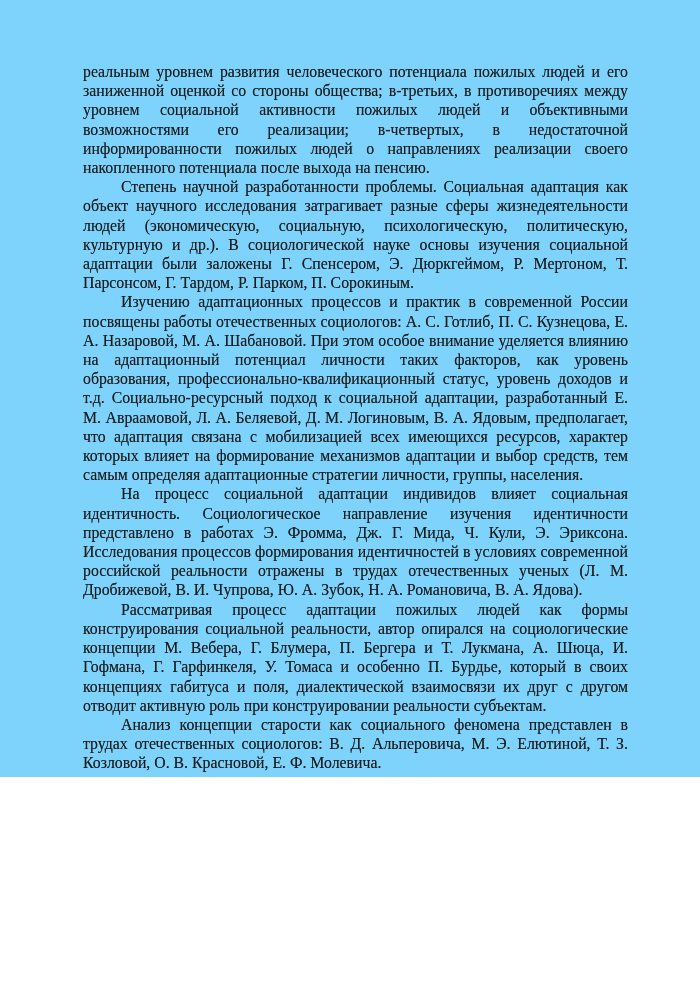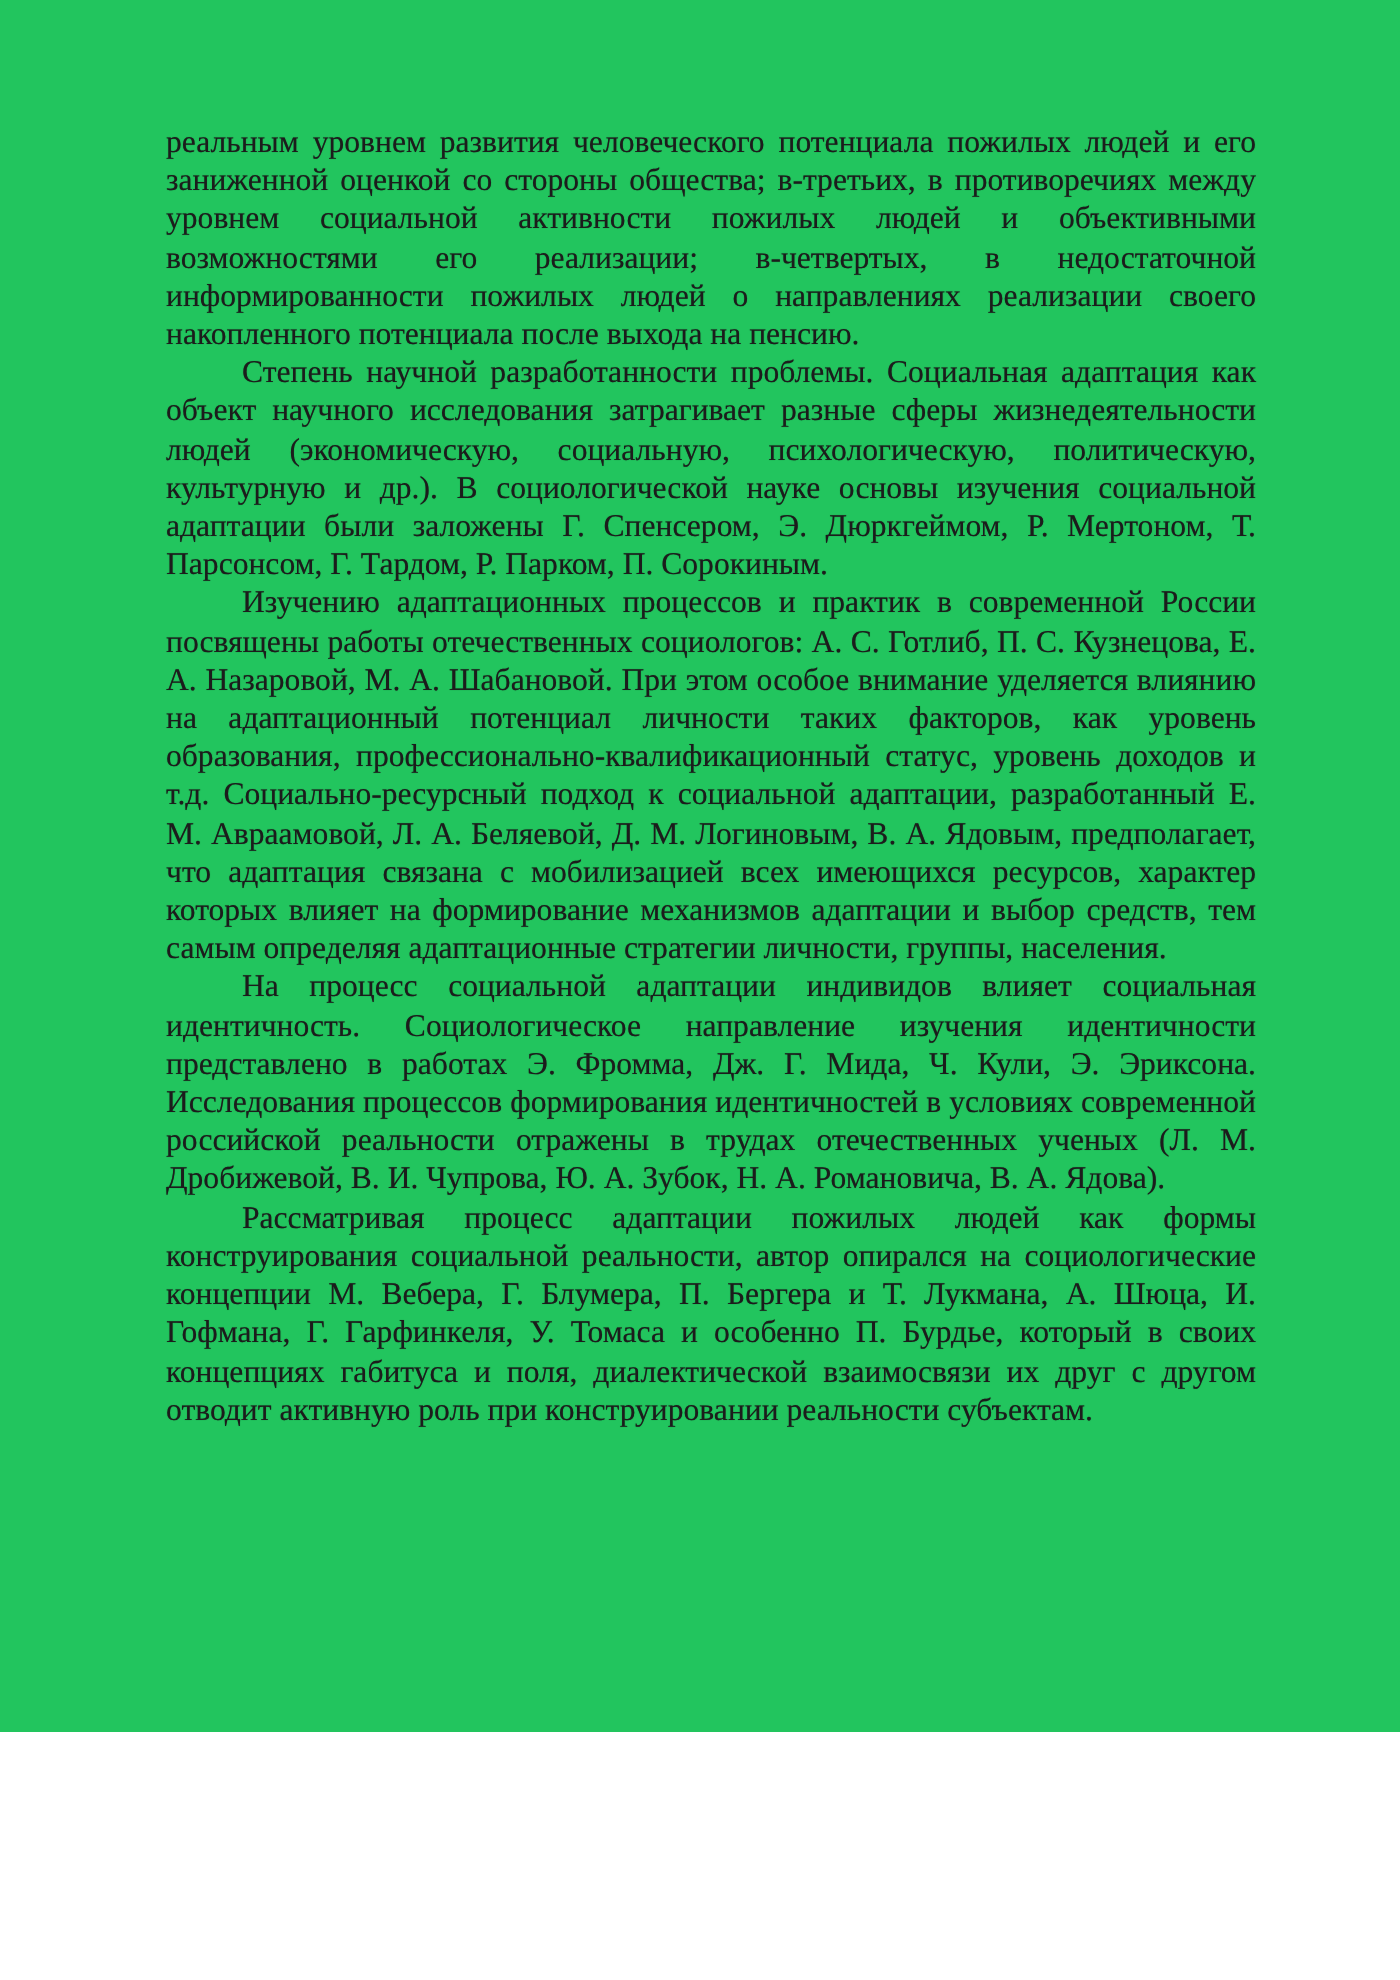--- a/index.html
+++ b/index.html
@@ -3,22 +3,22 @@
 <meta charset="utf-8">
 <style>
   html, body {
     margin: 0;
     padding: 0;
     background: #ffffff;
   }
   .page {
     position: relative;
     width: 700px;
-    height: 866px;
-    background: #22c55e;
+    height: 777px;
+    background: #7dd3fc;
     font-family: "Liberation Serif", "DejaVu Serif", serif;
     color: #1c1c1c;
     overflow: hidden;
   }
   .text-block {
     position: absolute;
     left: 83px;
     top: 62px;
     width: 545px;
     font-size: 15.8px;
@@ -62,19 +62,20 @@
     <p class="no-indent">реальным уровнем развития человеческого потенциала пожилых людей и его заниженной оценкой со стороны общества; в-третьих, в противоречиях между уровнем социальной активности пожилых людей и объективными возможностями его реализации; в-четвертых, в недостаточной информированности пожилых людей о направлениях реализации своего накопленного потенциала после выхода на пенсию.</p>
 
     <p><b>Степень научной разработанности проблемы.</b><span> Социальная адаптация как объект научного исследования затрагивает разные сферы жизнедеятельности людей (экономическую, социальную, психологическую, политическую, культурную и др.). В социологической науке основы изучения социальной адаптации были заложены Г. Спенсером, Э. Дюркгеймом, Р. Мертоном, Т. Парсонсом, Г. Тардом, Р. Парком, П. Сорокиным.</span></p>
 
     <p>Изучению адаптационных процессов и практик в современной России посвящены работы отечественных социологов: А. С. Готлиб, П. С. Кузнецова, Е. А. Назаровой, М. А. Шабановой. При этом особое внимание уделяется влиянию на адаптационный потенциал личности таких факторов, как уровень образования, профессионально-квалификационный статус, уровень доходов и т.д. Социально-ресурсный подход к социальной адаптации, разработанный Е. М. Авраамовой, Л. А. Беляевой, Д. М. Логиновым, В. А. Ядовым, предполагает, что адаптация связана с мобилизацией всех имеющихся ресурсов, характер которых влияет на формирование механизмов адаптации и выбор средств, тем самым определяя адаптационные стратегии личности, группы, населения.</p>
 
     <p>На процесс социальной адаптации индивидов влияет социальная идентичность. Социологическое направление изучения идентичности представлено в работах Э. Фромма, Дж. Г. Мида, Ч. Кули, Э. Эриксона. Исследования процессов формирования идентичностей в условиях современной российской реальности отражены в трудах отечественных ученых (Л. М. Дробижевой, В. И. Чупрова, Ю. А. Зубок, Н. А. Романовича, В. А. Ядова).</p>
 
     <p>Рассматривая процесс адаптации пожилых людей как формы конструирования социальной реальности, автор опирался на социологические концепции М. Вебера, Г. Блумера, П. Бергера и Т. Лукмана, А. Шюца, И. Гофмана, Г. Гарфинкеля, У. Томаса и особенно П. Бурдье, который в своих концепциях габитуса и поля, диалектической взаимосвязи их друг с другом отводит активную роль при конструировании реальности субъектам.</p>
 
+    <p>Анализ концепции старости как социального феномена представлен в трудах отечественных социологов: В. Д. Альперовича, М. Э. Елютиной, Т. З. Козловой, О. В. Красновой, Е. Ф. Молевича.</p>
 
 
   </div>
 
   <div class="page-number">4</div>
 
 </div>
 
 </body></html>

